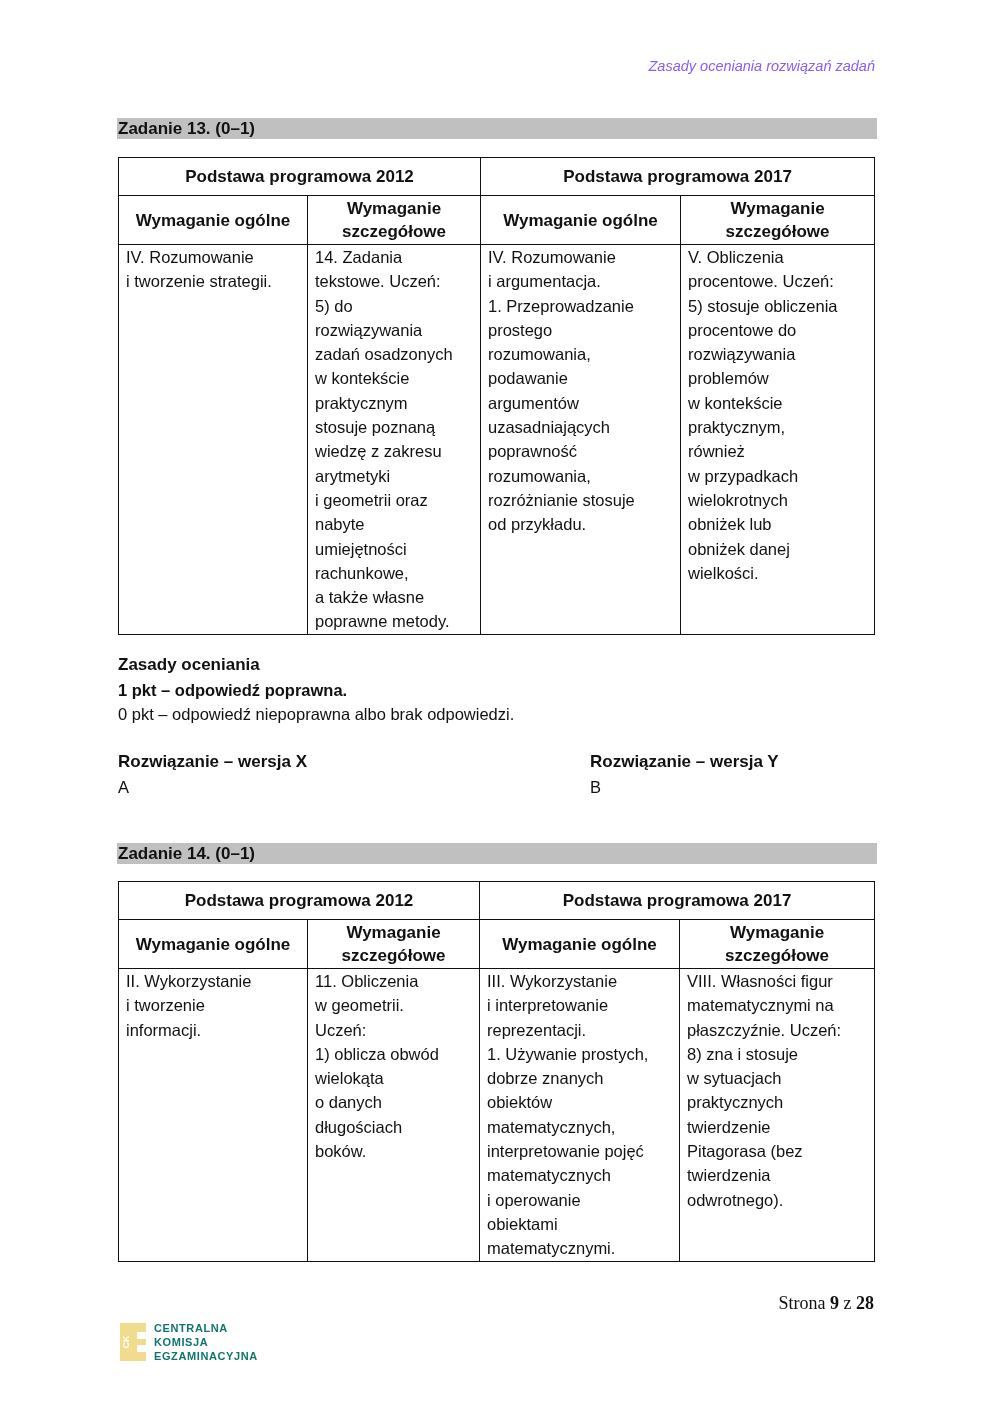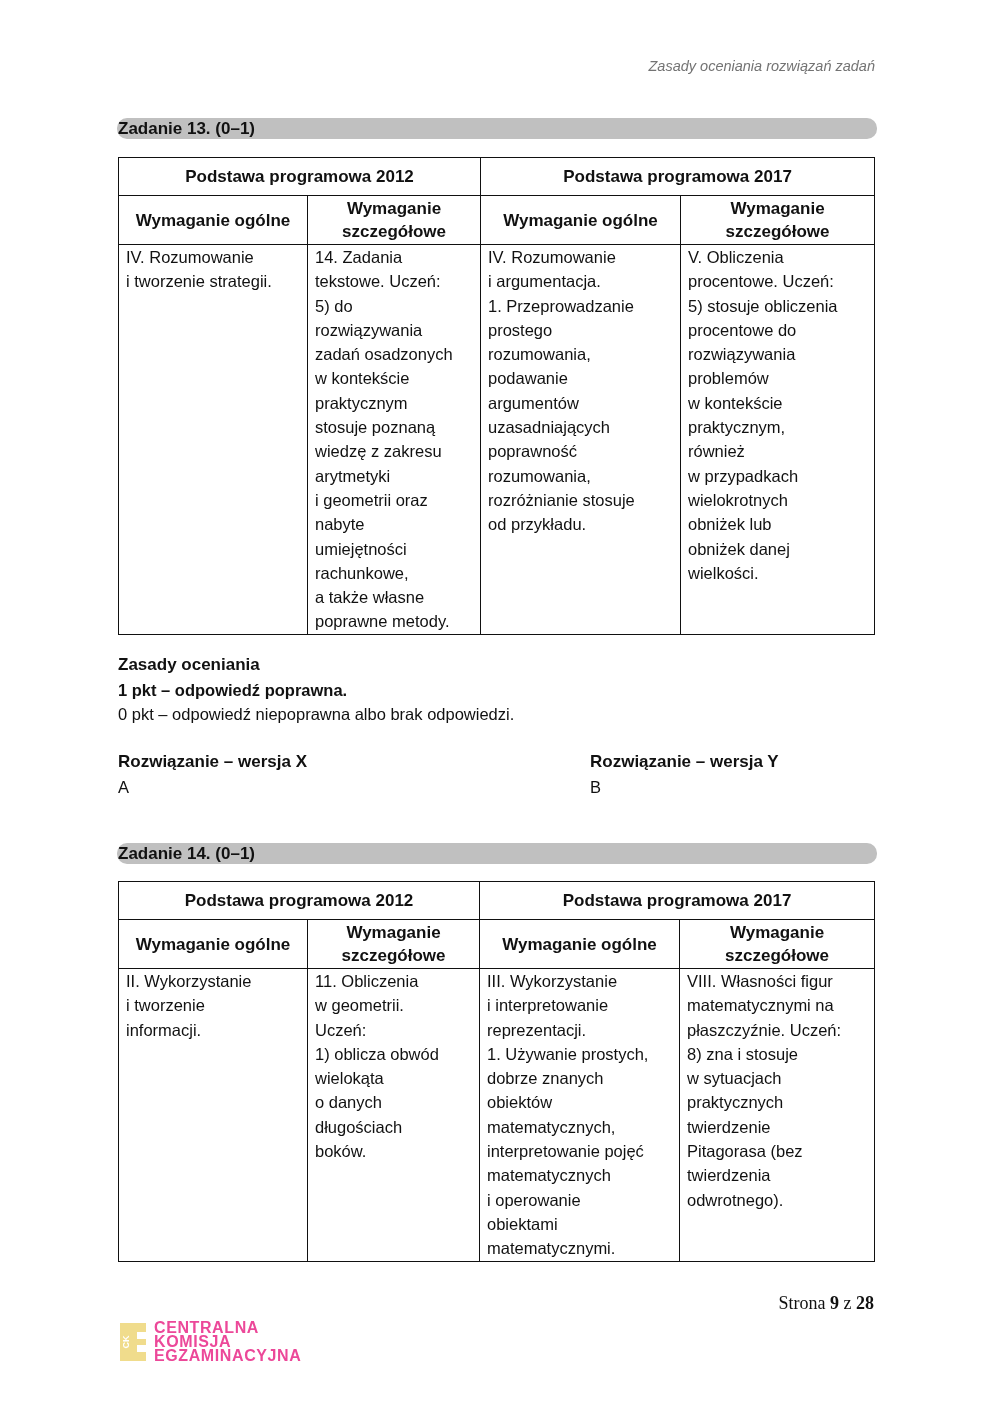--- a/index.html
+++ b/index.html
@@ -2,47 +2,47 @@
 <html><head>
 <meta charset="utf-8">
 <style>
   html, body { margin: 0; padding: 0; background: #ffffff; }
   body {
     width: 993px; height: 1404px; position: relative; overflow: hidden;
     font-family: "Liberation Sans", sans-serif; color: #111111;
   }
   .running-header {
     position: absolute; top: 58px; right: 118px;
-    font-style: italic; font-size: 14.5px; color: #737373;
+    font-style: italic; font-size: 14.5px; color: #8b5cf6;
   }
   .task-bar {
     position: absolute; left: 117px; width: 760px; height: 21px;
     background: #c0c0c0; font-weight: bold; font-size: 17px;
-    line-height: 21px; padding-left: 1px; box-sizing: border-box; border-radius: 10px;
+    line-height: 21px; padding-left: 1px; box-sizing: border-box;
   }
   table.req {
     position: absolute; left: 118px; width: 756px;
     border-collapse: collapse; table-layout: fixed;
     font-size: 16.5px; line-height: 24.3px;
   }
   table.req td, table.req th {
     border: 1px solid #111; vertical-align: top; padding: 0 7px;
   }
   table.req th {
     font-weight: bold; text-align: center; vertical-align: middle;
     line-height: 23px; font-size: 17px;
   }
   table.req th.top { height: 37px; }
   table.req th.sub { height: 48px; }
   .cell-line { display: block; white-space: nowrap; }
   .section-heading { position: absolute; font-weight: bold; font-size: 17px; }
   .plain { position: absolute; font-size: 16.5px; }
   .footer-logo { position: absolute; left: 120px; top: 1321px; display: flex; align-items: center; }
   .logo-mark { width: 26px; height: 38px; position: relative; margin-right: 8px; }
-  .logo-text { font-weight: bold; font-size: 16px; line-height: 14px; color: #ec4899; letter-spacing: 0.6px; }
+  .logo-text { font-weight: bold; font-size: 11px; line-height: 14px; color: #0f766e; letter-spacing: 0.6px; }
   .page-num { position: absolute; right: 119px; top: 1293px; font-size: 18px; font-family: Liberation Serif, serif; }
 </style>
 </head>
 <body>
 
 <div class="running-header">Zasady oceniania rozwiązań zadań</div>
 
 <div class="task-bar" style="top:118px;">Zadanie 13. (0–1)</div>
 
 <table class="req" style="top:157px;">

